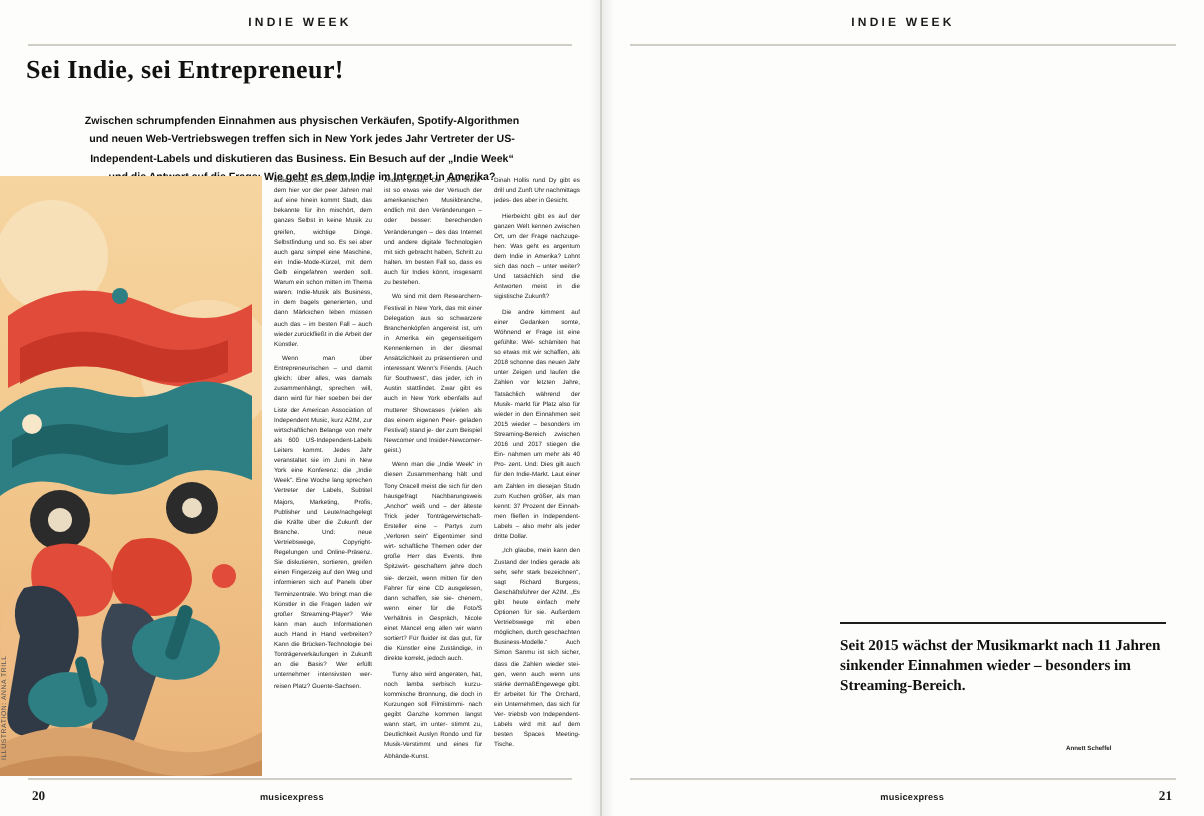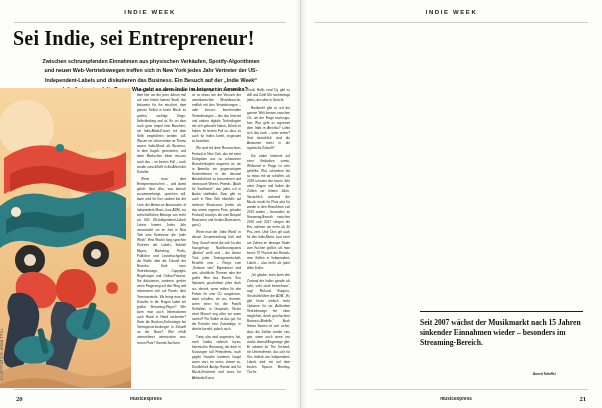--- a/index.html
+++ b/index.html
@@ -51,21 +51,21 @@
     height: 1px;
     background: #cfcdc6;
   }
   
   .headline {
     position: absolute;
     top: 28px;
     left: 13px;
     width: 276px;
     font-family: "Liberation Serif", serif;
-    font-size: 20px;
+    font-size: 13px;
     font-weight: bold;
     letter-spacing: 0.2px;
     color: #111;
     line-height: 1.05;
     white-space: nowrap;
   }
   .standfirst {
     position: absolute;
     top: 57px;
     left: 40px;
@@ -268,17 +268,17 @@
   <div class="page right">
     <div class="runhead">INDIE WEEK</div>
     <div class="runhead-rule"></div>
 
     <div class="footer-rule"></div>
     <div class="folio right">21</div>
     <div class="magname onright">musicexpress</div>
   </div>
 
   <div class="pullquote-rule"></div>
-  <div class="pullquote">Seit 2007 wächst der Musikmarkt nach 15 Jahren sinkender Einnahmen wieder – besonders im Streaming-Bereich.</div>
+  <div class="pullquote">Seit 2015 wächst der Musikmarkt nach 11 Jahren sinkender Einnahmen wieder – besonders im Streaming-Bereich.</div>
   <div class="byline">Annett Scheffel</div>
 
   <div class="gutter-shadow"></div>
 </div>
 
 </body></html>

